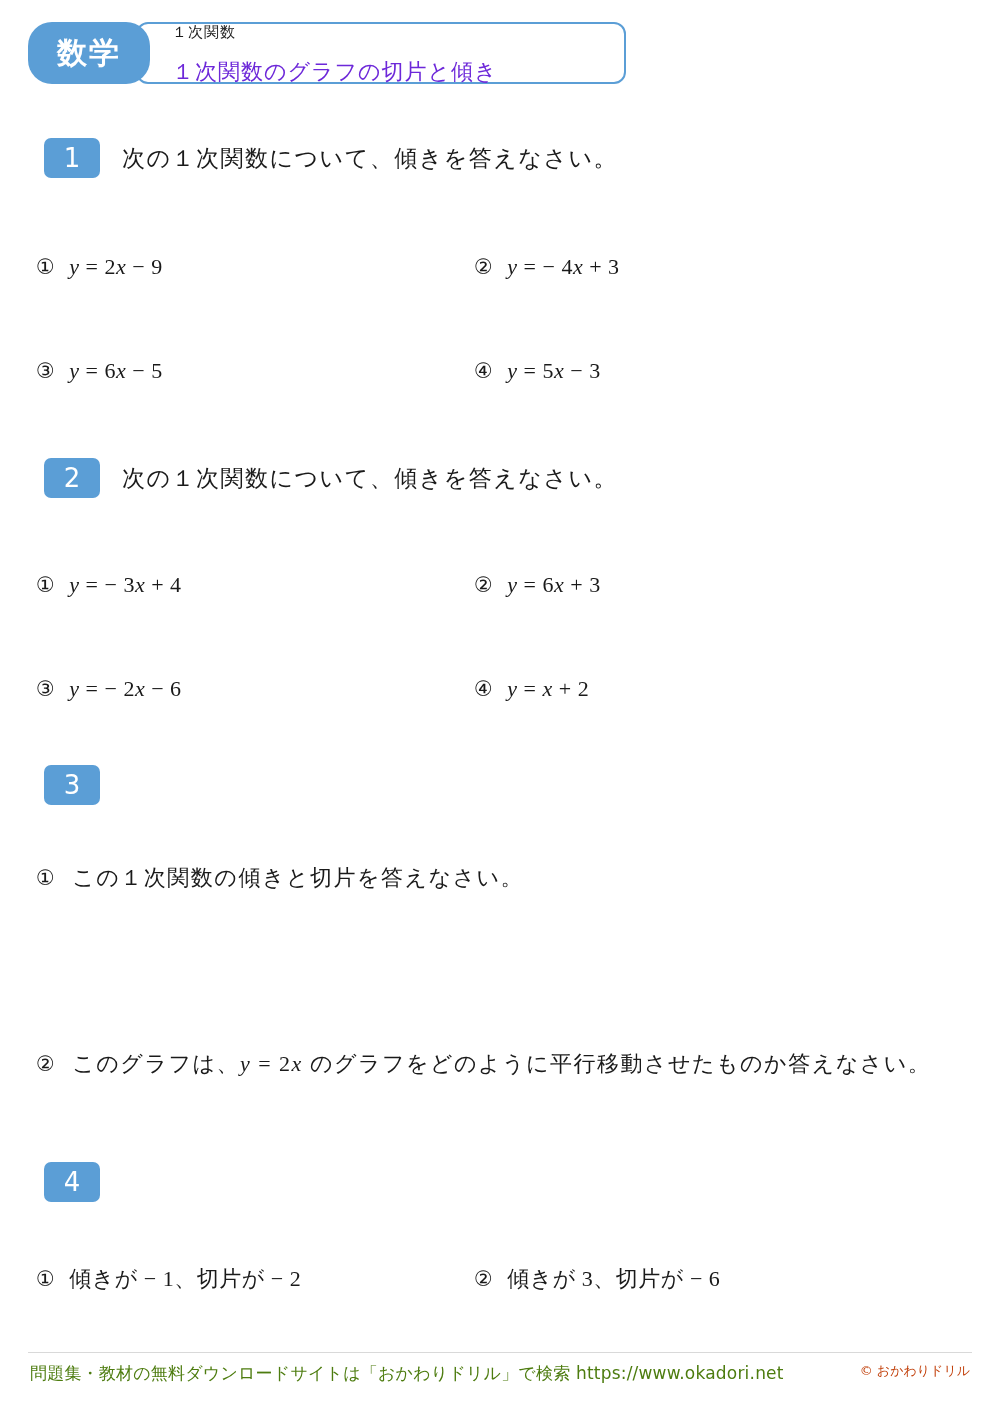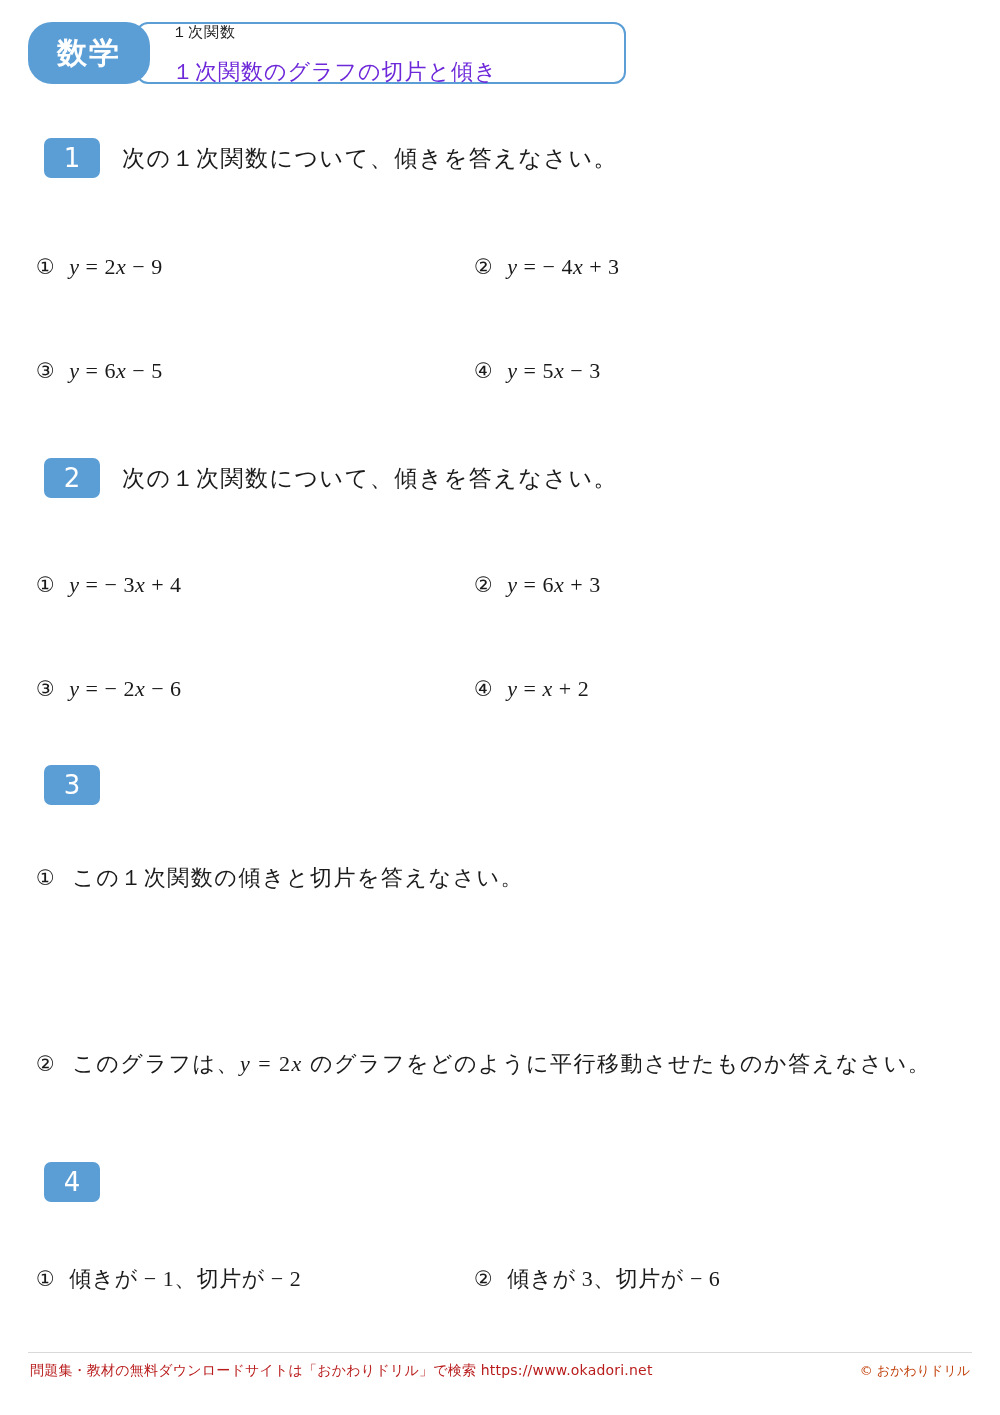--- a/index.html
+++ b/index.html
@@ -125,22 +125,22 @@
     top: 1352px;
     width: 944px;
     height: 1px;
     background: #d9d9d9;
   }
   .footer-left {
     position: absolute;
     left: 30px;
     top: 1362px;
     font-family: "DejaVu Sans", sans-serif;
-    font-size: 14px;
-    color: #b91c1c;
+    font-size: 17px;
+    color: #4d7c0f;
     letter-spacing: 0.2px;
   }
   .footer-right {
     position: absolute;
     right: 30px;
     top: 1362px;
     font-family: "DejaVu Sans", sans-serif;
     font-size: 13px;
     color: #c2410c;
   }

